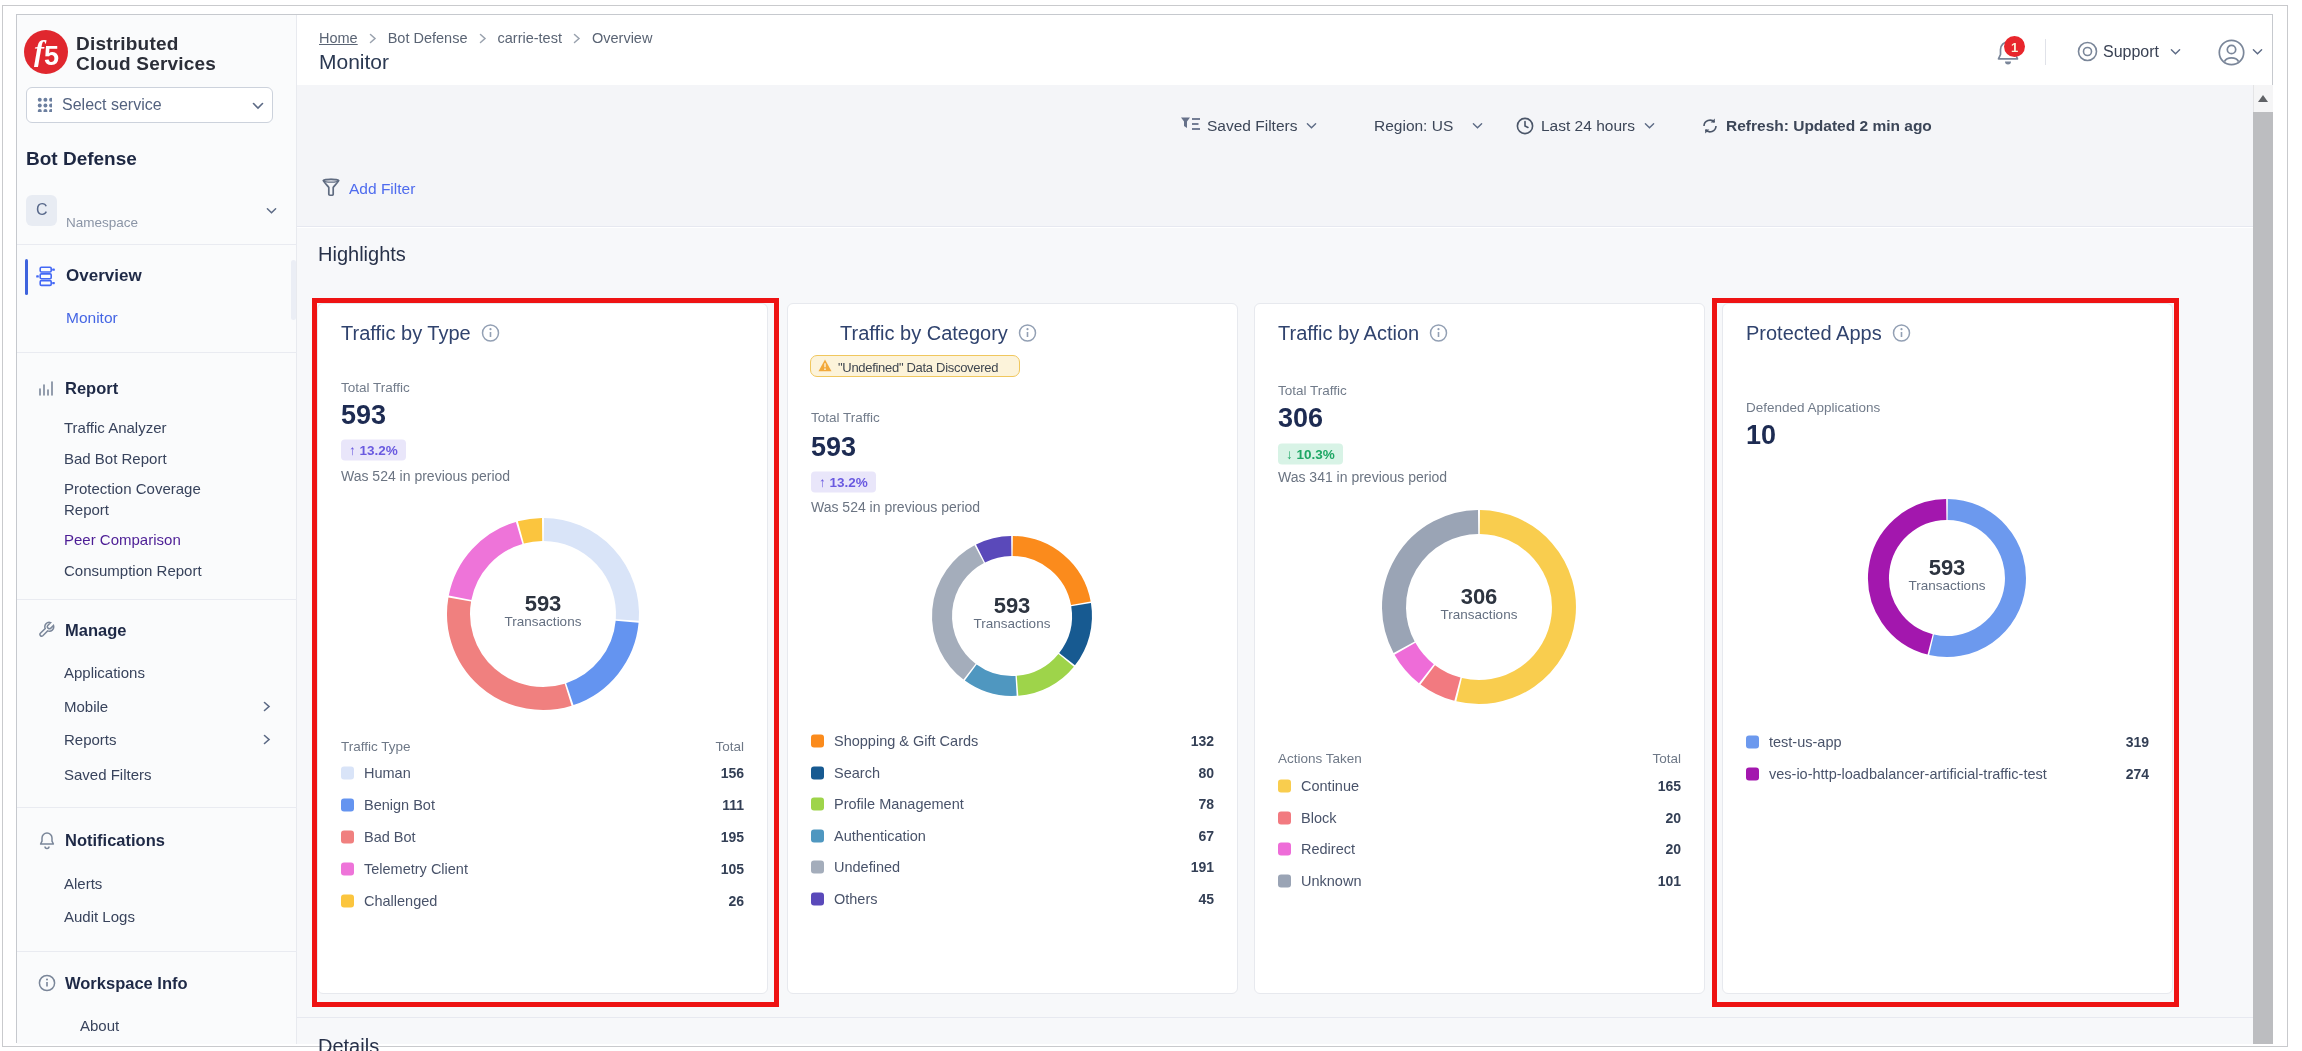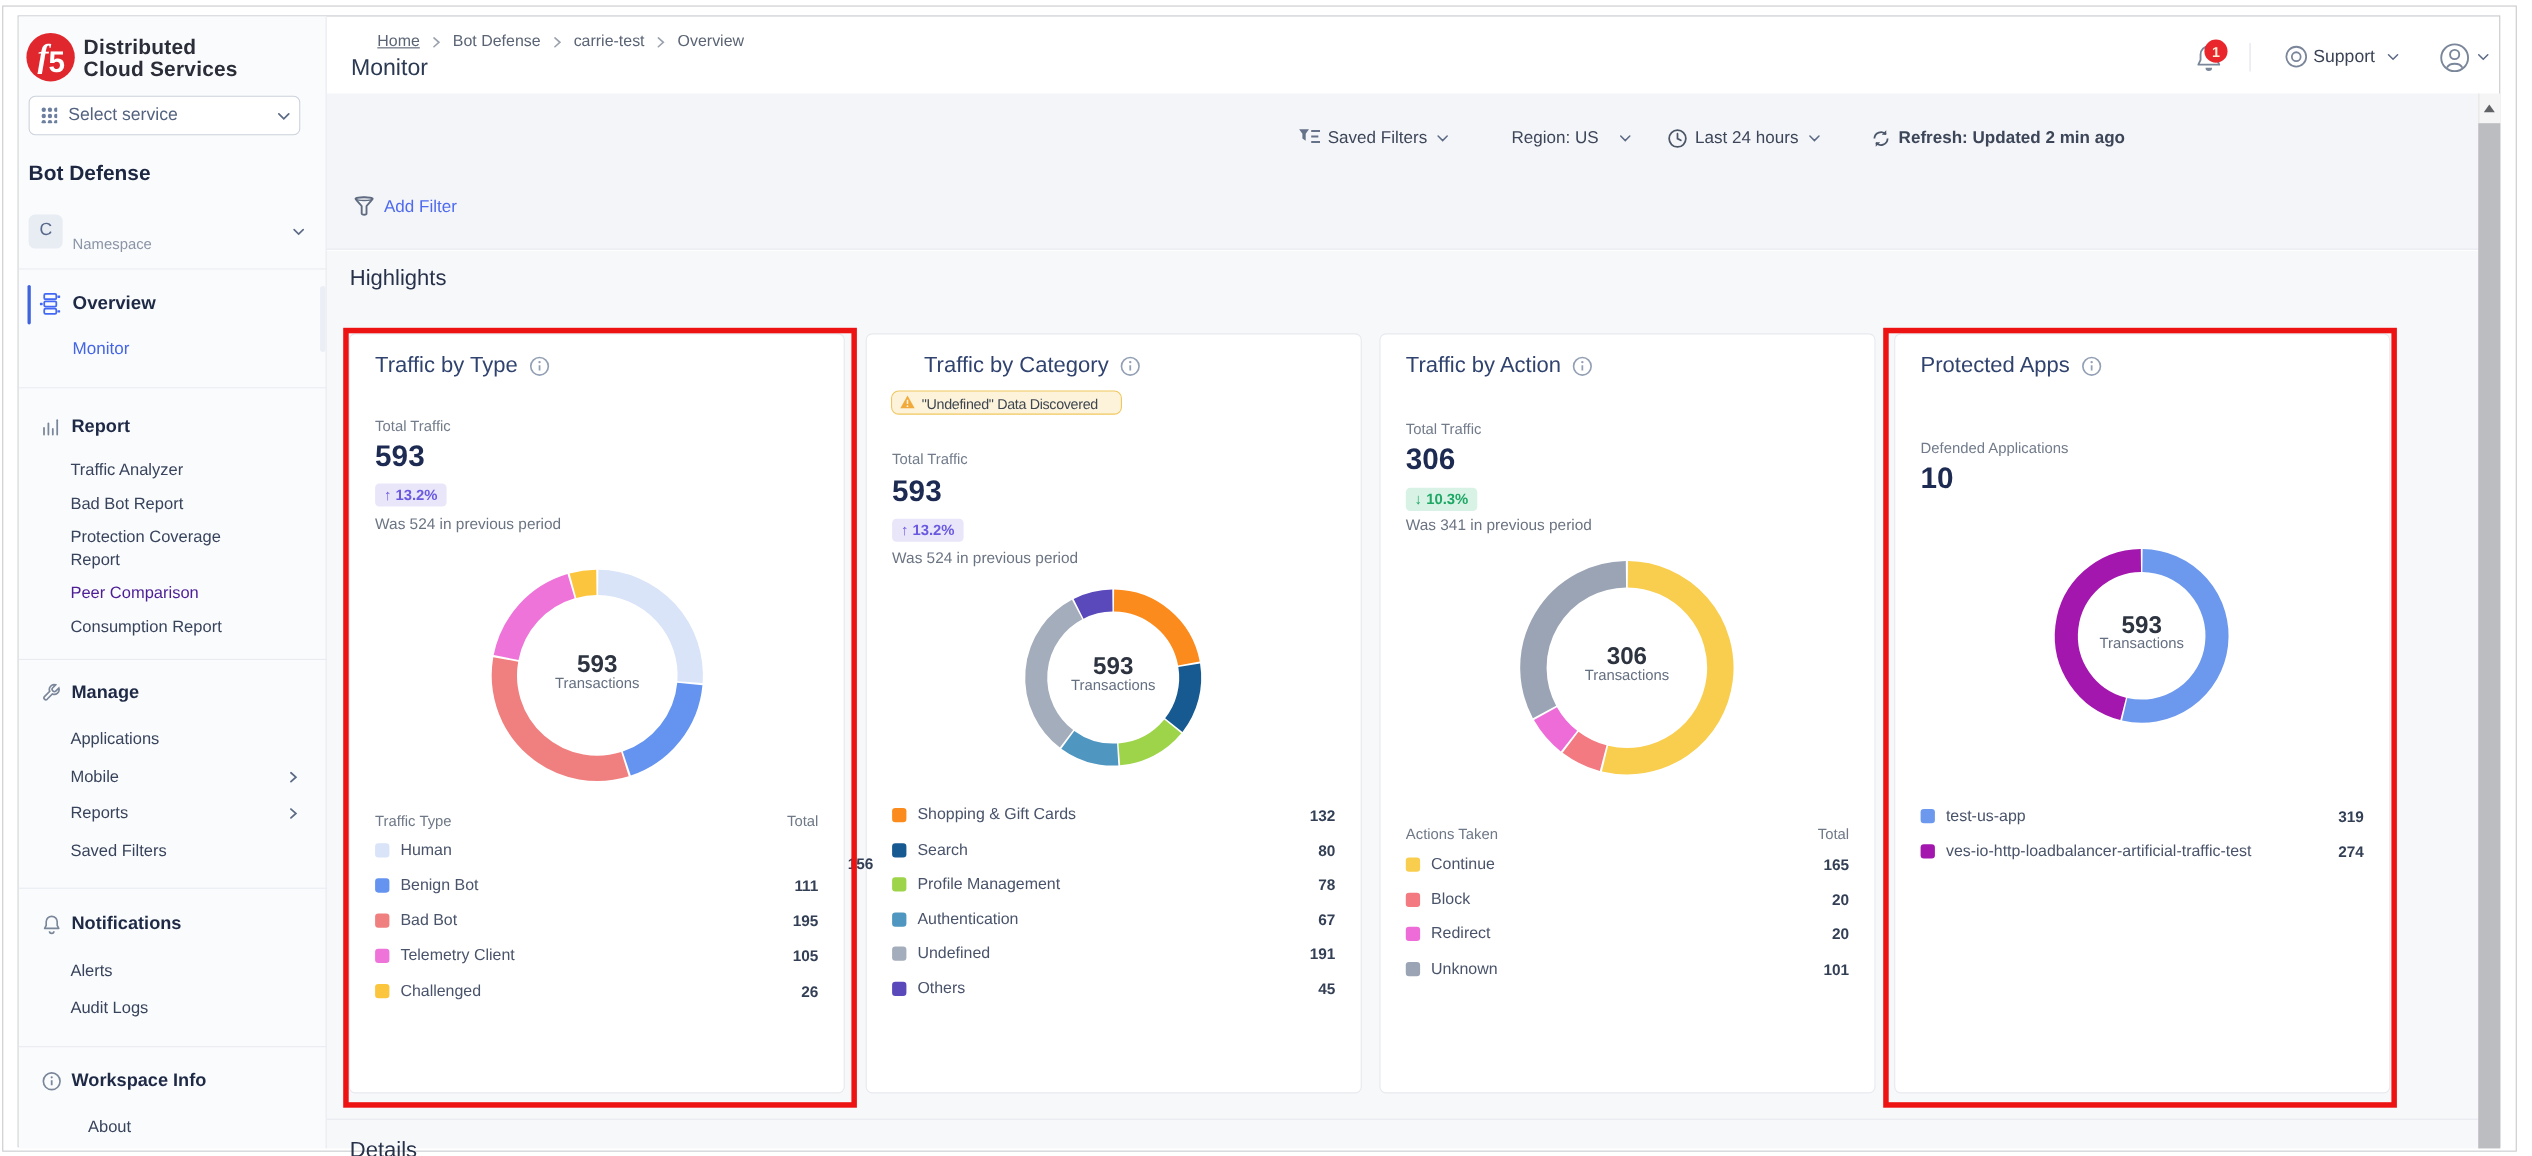--- a/index.html
+++ b/index.html
@@ -113,21 +113,21 @@
 <div class="t" style="left:64px;top:916px;font-size:15px;color:#38435c;">Audit Logs</div>
 <div class="divh" style="left:17px;top:951px;width:280px;background:#e9ebf1;"></div>
 <svg class="abs" style="left:38px;top:974px;" width="18" height="18" viewBox="0 0 18 18">
 <circle cx="9" cy="9" r="7.6" fill="none" stroke="#7a8699" stroke-width="1.5"></circle>
 <line x1="9" y1="8" x2="9" y2="12.6" stroke="#7a8699" stroke-width="1.6"></line>
 <circle cx="9" cy="5.4" r="1" fill="#7a8699"></circle>
 </svg>
 <div class="t" style="left:65px;top:983px;font-size:16.5px;font-weight:bold;color:#1e2946;">Workspace Info</div>
 <div class="t" style="left:80px;top:1025px;font-size:15px;color:#38435c;">About</div>
 <div class="t" style="left:319px;top:38px;display:flex;align-items:center;gap:11px;font-size:14.5px;color:#5a6474;">
-      <span style="text-decoration:underline;margin-left:24px;">Home</span>
+      <span style="text-decoration:underline;">Home</span>
       <svg width="8" height="11" viewBox="0 0 8 11" style="flex:none;">
         <path d="M1.5 1.5 L6 5.5 L1.5 9.5" stroke="#9aa2ae" stroke-width="1.5" fill="none" stroke-linecap="round"></path>
       </svg>
       <span>Bot Defense</span>
       <svg width="8" height="11" viewBox="0 0 8 11" style="flex:none;">
         <path d="M1.5 1.5 L6 5.5 L1.5 9.5" stroke="#9aa2ae" stroke-width="1.5" fill="none" stroke-linecap="round"></path>
       </svg>
       <span>carrie-test</span>
       <svg width="8" height="11" viewBox="0 0 8 11" style="flex:none;">
         <path d="M1.5 1.5 L6 5.5 L1.5 9.5" stroke="#9aa2ae" stroke-width="1.5" fill="none" stroke-linecap="round"></path>
@@ -221,21 +221,21 @@
 <path d="M 124.14 179.67 A 84.5 84.5 0 0 1 15.75 84.51" fill="none" stroke="#f0807f" stroke-width="23"></path>
 <path d="M 16.07 82.77 A 84.5 84.5 0 0 1 75.16 17.93" fill="none" stroke="#ee74d9" stroke-width="23"></path>
 <path d="M 76.87 17.45 A 84.5 84.5 0 0 1 98.12 14.50" fill="none" stroke="#fbc53e" stroke-width="23"></path>
     </svg>
 <div class="t" style="left:50%;margin-left:-608px;top:604px;transform:translate(-50%,-50%);font-size:22px;font-weight:bold;color:#2d3440;">593</div>
 <div class="t" style="left:50%;margin-left:-608px;top:621px;transform:translate(-50%,-50%);font-size:13.5px;color:#646f80;">Transactions</div>
 <div class="t" style="left:341px;top:746px;font-size:13.5px;color:#6e7887;">Traffic Type</div>
 <div class="tr" style="right:1558px;top:746px;font-size:13.5px;color:#6e7887;">Total</div>
 <div class="sq" style="left:341px;top:773.0px;background:#d9e4f8;"></div>
 <div class="t legend-label" style="left:364px;top:773.0px;">Human</div>
-<div class="tr legend-val" style="right:1508px;top:773.0px;margin-top:12px;">156</div>
+<div class="tr legend-val" style="right:1558px;top:773.0px;">156</div>
 <div class="sq" style="left:341px;top:805.0px;background:#6494f0;"></div>
 <div class="t legend-label" style="left:364px;top:805.0px;">Benign Bot</div>
 <div class="tr legend-val" style="right:1558px;top:805.0px;">111</div>
 <div class="sq" style="left:341px;top:837.0px;background:#f0807f;"></div>
 <div class="t legend-label" style="left:364px;top:837.0px;">Bad Bot</div>
 <div class="tr legend-val" style="right:1558px;top:837.0px;">195</div>
 <div class="sq" style="left:341px;top:869.0px;background:#ee74d9;"></div>
 <div class="t legend-label" style="left:364px;top:869.0px;">Telemetry Client</div>
 <div class="tr legend-val" style="right:1558px;top:869.0px;">105</div>
 <div class="sq" style="left:341px;top:901.0px;background:#fbc53e;"></div>

